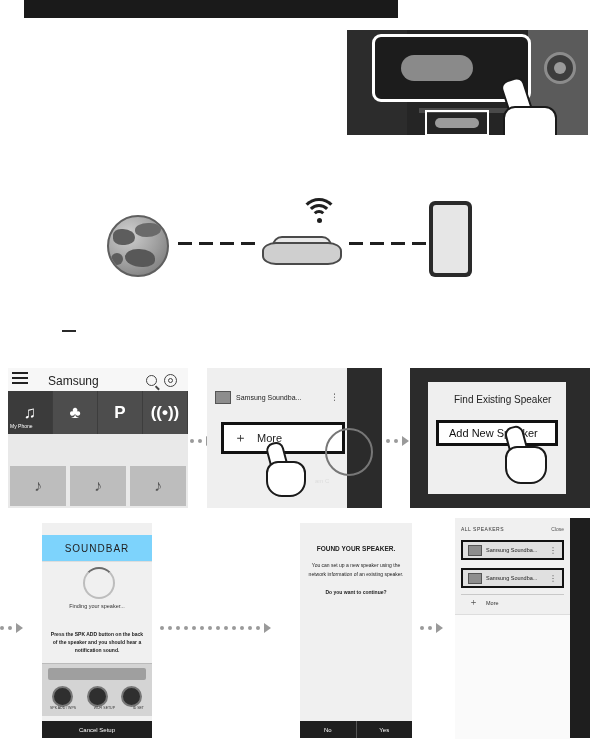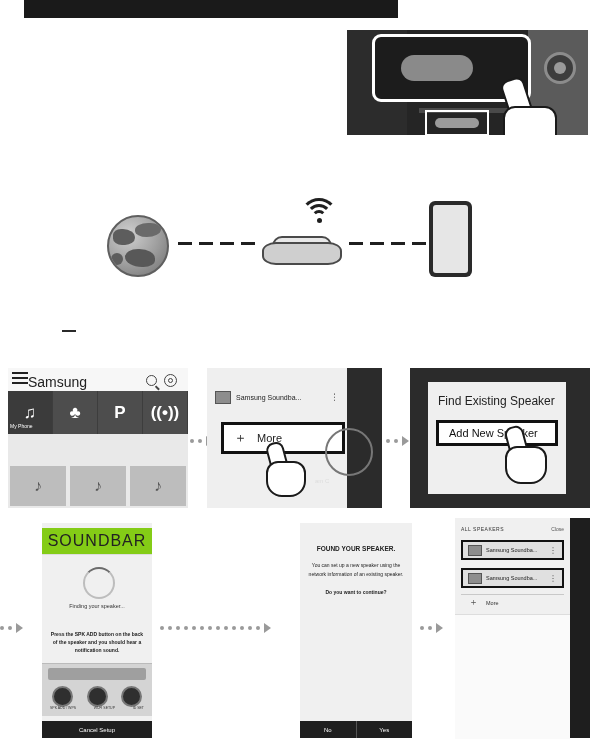--- a/index.html
+++ b/index.html
@@ -47,21 +47,21 @@
   #wifi .a2{width:20px;height:20px;top:6px;}
   #wifi .a3{width:9px;height:9px;top:12px;}
   #wifi .dot{position:absolute;left:50%;top:20px;width:5px;height:5px;margin-left:-2.5px;border-radius:50%;background:#1f1f1f;}
   #phone-big{left:429px;top:201px;width:43px;height:76px;background:#2a2a2a;border-radius:6px;padding:4px;box-sizing:border-box;}
   #phone-big .scr{width:100%;height:100%;background:#e6e6e6;border-radius:3px;}
   
   #tick{left:62px;top:330px;width:14px;height:2px;background:#2a2a2a;}
   
   #s1{left:8px;top:368px;width:180px;height:140px;background:#e9e9e9;}
   #s1 .topbar{position:absolute;left:0;top:0;width:180px;height:23px;background:#f7f7f7;border-bottom:1px solid #d9d9d9;}
-  #s1 .brand{position:absolute;left:20px;top:6px;font-size:14px;color:#222;}
+  #s1 .brand{position:absolute;left:40px;top:6px;font-size:12px;color:#222;}
   #s1 .srch{position:absolute;right:31px;top:7px;width:9px;height:9px;border:1.5px solid #444;border-radius:50%;}
   #s1 .srch:after{content:"";position:absolute;right:-4px;bottom:-3px;width:5px;height:1.5px;background:#444;transform:rotate(45deg);}
   #s1 .gear{position:absolute;right:11px;top:6px;width:11px;height:11px;border:1.5px solid #444;border-radius:50%;}
   #s1 .gear:after{content:"";position:absolute;left:2.5px;top:2.5px;width:3px;height:3px;border-radius:50%;border:1.5px solid #444;}
   #s1 .iconrow{position:absolute;left:0;top:23px;width:180px;height:43px;background:#4d4d4d;display:flex;}
   #s1 .iconrow .cell{flex:1;display:flex;align-items:center;justify-content:center;color:#fff;font-size:17px;font-weight:bold;border-right:1px solid #3d3d3d;}
   #s1 .iconrow .cell.dark{background:#3b3b3b;}
   #s1 .myphone{position:absolute;left:2px;top:55px;font-size:5px;color:#fff;}
   #s1 .albums{position:absolute;left:0;top:66px;width:180px;height:28px;background:#efefef;display:flex;align-items:center;justify-content:center;font-size:13px;color:#333;letter-spacing:1px;}
   #s1 .tiles{position:absolute;left:0;top:96px;width:180px;height:44px;display:flex;gap:4px;padding:2px;box-sizing:border-box;}
@@ -83,28 +83,28 @@
   #s2 .morebox .plus{font-size:13px;color:#333;margin:0 10px 0 10px;}
   #s2 .morebox .lbl{font-size:11px;color:#222;}
   #s2 .circle{position:absolute;left:118px;top:60px;width:44px;height:44px;border-radius:50%;border:2px solid #777;}
   #s2 .camlabel{position:absolute;left:108px;top:110px;font-size:6px;color:#ddd;}
   #hand-s2{left:56px;top:74px;width:44px;height:52px;}
   #hand-s2 .finger{left:5px;top:0;width:14px;height:26px;transform:rotate(-15deg);}
   #hand-s2 .palm{left:3px;top:19px;width:36px;height:32px;}
   
   #s3{left:410px;top:368px;width:180px;height:140px;background:#2b2b2b;}
   #s3 .card{position:absolute;left:18px;top:14px;width:138px;height:112px;background:#efefef;}
-  #s3 .ttl{position:absolute;left:10px;top:12px;font-size:12px;color:#222;}
+  #s3 .ttl{position:absolute;left:26px;top:12px;font-size:10px;color:#222;}
   #s3 .btn{position:absolute;left:8px;top:38px;width:122px;height:26px;border:3px solid #111;background:#fff;display:flex;align-items:center;padding-left:10px;box-sizing:border-box;font-size:11px;color:#111;}
   #hand-s3{left:92px;top:58px;width:46px;height:56px;}
   #hand-s3 .finger{left:5px;top:0;width:15px;height:28px;transform:rotate(-15deg);}
   #hand-s3 .palm{left:3px;top:20px;width:38px;height:34px;}
   
   #s4{left:42px;top:523px;width:110px;height:215px;background:#f0f0f0;}
-  #s4 .hdr{position:absolute;left:0;top:5px;width:110px;height:26px;background:#84cc16;display:flex;align-items:center;justify-content:center;font-size:16px;letter-spacing:1px;color:#222;border-bottom:1px solid #ddd;}
+  #s4 .hdr{position:absolute;left:0;top:12px;width:110px;height:26px;background:#7dd3fc;display:flex;align-items:center;justify-content:center;font-size:10px;letter-spacing:1px;color:#222;border-bottom:1px solid #ddd;}
   #s4 .spin{position:absolute;left:41px;top:44px;width:28px;height:28px;border-radius:50%;border:2px solid #bdbdbd;border-top-color:#6b6b6b;}
   #s4 .finding{position:absolute;left:0;top:80px;width:110px;text-align:center;font-size:5.5px;color:#333;}
   #s4 .instr{position:absolute;left:6px;top:107px;width:98px;text-align:center;font-size:5px;color:#222;line-height:8px;font-weight:bold;}
   #s4 .devimg{position:absolute;left:0;top:140px;width:110px;height:52px;background:#d4d4d4;border-top:1px solid #bbb;}
   #s4 .devimg .bar{position:absolute;left:6px;top:4px;width:98px;height:12px;background:#9f9f9f;border-radius:2px;}
   #s4 .devimg .knobs{position:absolute;left:10px;top:22px;width:90px;display:flex;justify-content:space-between;}
   #s4 .devimg .knobs span{width:17px;height:17px;border-radius:50%;background:#2f2f2f;border:2px solid #777;}
   #s4 .devimg .caps{position:absolute;left:8px;top:42px;width:94px;display:flex;justify-content:space-between;font-size:3.5px;color:#333;}
   #s4 .cancel{position:absolute;left:0;bottom:0;width:110px;height:17px;background:#1f1f1f;color:#fff;font-size:6px;display:flex;align-items:center;justify-content:center;}
   

